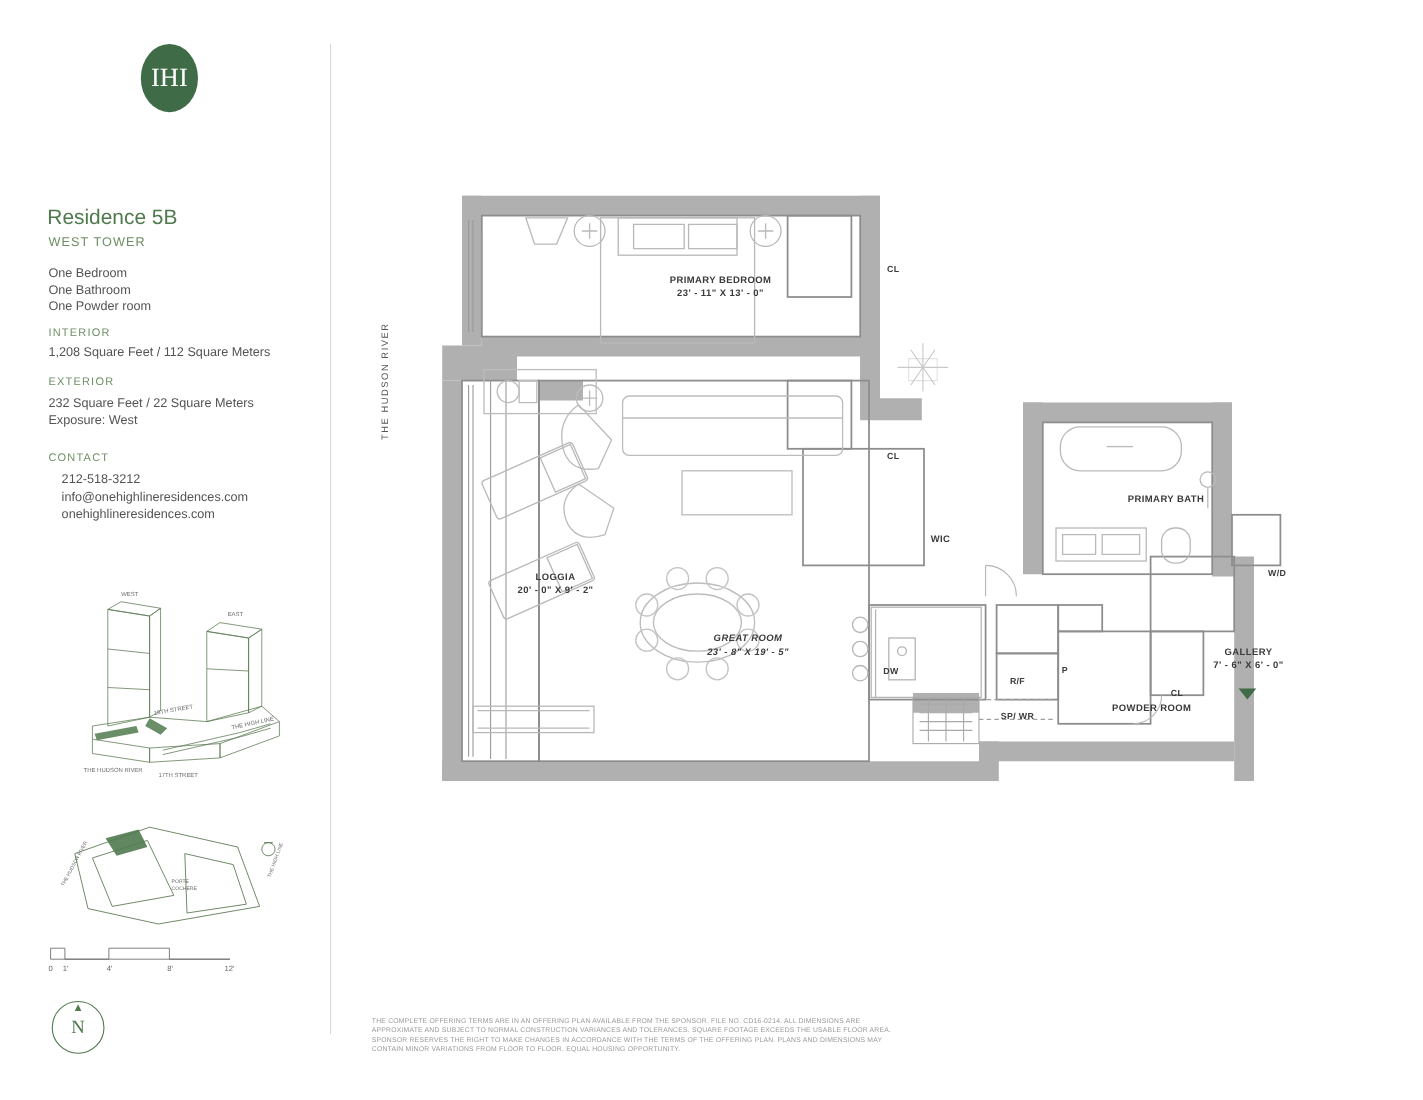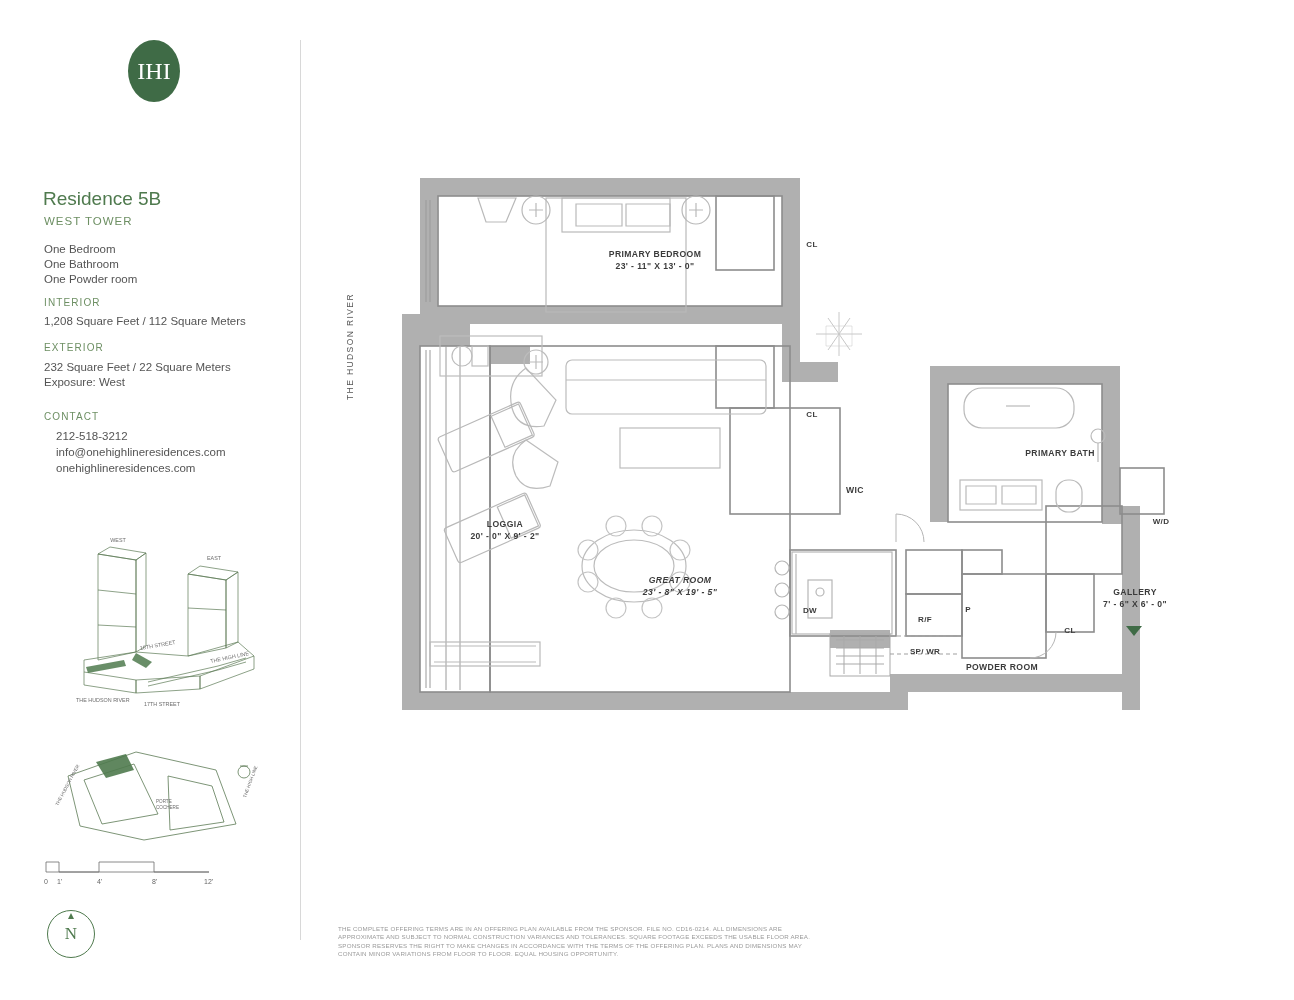--- a/index.html
+++ b/index.html
@@ -410,21 +410,21 @@
 
   <div class="rm" style="left:1060px;top:586px;width:150px;">
     <div>GALLERY</div>
     <div class="dim">7' - 6" X 6' - 0"</div>
   </div>
 
   <div class="rm" style="left:1000px;top:427px;width:120px;margin-top:20px;">
     <div>PRIMARY BATH</div>
   </div>
 
-  <div class="rm" style="left:947px;top:637px;width:110px;margin-top:24px;">
+  <div class="rm" style="left:992px;top:637px;width:110px;">
     <div>POWDER ROOM</div>
   </div>
 
   <div class="rm" style="left:810px;top:484px;width:90px;">
     <div>WIC</div>
   </div>
 
   <div class="tag" style="left:790px;top:240px;width:44px;">CL</div>
   <div class="tag" style="left:790px;top:410px;width:44px;">CL</div>
   <div class="tag" style="left:1048px;top:626px;width:44px;">CL</div>

